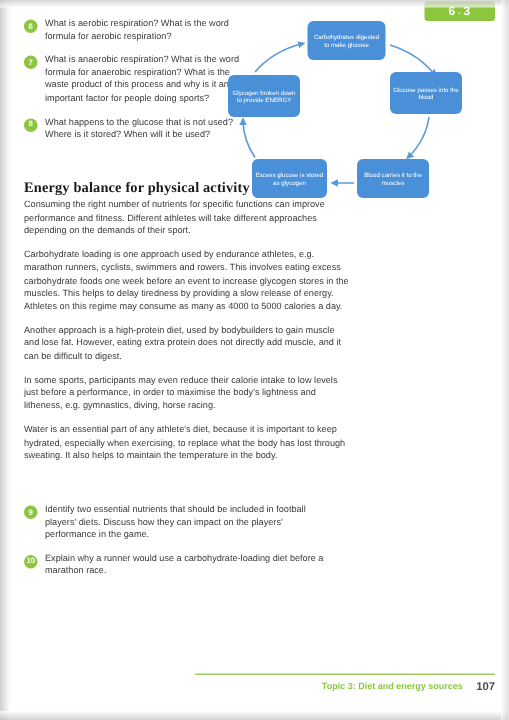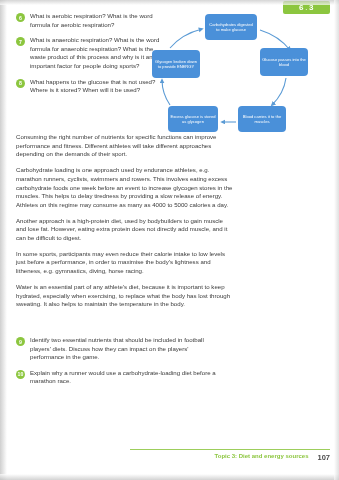--- a/index.html
+++ b/index.html
@@ -68,21 +68,21 @@
   .body p{
     margin:0 0 7px 0;
     font-family:"Liberation Sans", sans-serif;
     font-size:6.1px;line-height:8.7px;color:#3a3a3a;
   }
   .qlist2{position:absolute;left:16px;top:336px;width:200px;}
 
   
   .footer{
     position:absolute;right:9px;bottom:18px;
-    display:flex;align-items:flex-start;
+    display:flex;align-items:center;
   }
   .footrule{
     position:absolute;right:9px;bottom:30px;width:200px;height:1px;
     background:#8cc63f;opacity:.85;
   }
   .foottitle{
     font-family:"Liberation Sans", sans-serif;
     font-size:6px;color:#8cc63f;font-weight:bold;margin-right:9px;
   }
   .footpage{
@@ -148,20 +148,21 @@
       <path d="M20,95 A58,50 0 0,1 12,70" fill="none" stroke="#5b9bd5" stroke-width="1.1" marker-end="url(#ah)"></path>
       <path d="M20,38 A60,52 0 0,1 52,19" fill="none" stroke="#5b9bd5" stroke-width="1.1" marker-end="url(#ah)"></path>
     </svg>
     <div class="dbox b-top">Carbohydrates digested to make glucose</div>
     <div class="dbox b-right">Glucose passes into the blood</div>
     <div class="dbox b-br">Blood carries it to the muscles</div>
     <div class="dbox b-bl">Excess glucose is stored as glycogen</div>
     <div class="dbox b-left">Glycogen broken down to provide ENERGY</div>
   </div>
 
+  <div class="heading">Energy balance for physical activity</div>
 
   <div class="body">
     <p>Consuming the right number of nutrients for specific functions can improve performance and fitness. Different athletes will take different approaches depending on the demands of their sport.</p>
     <p>Carbohydrate loading is one approach used by endurance athletes, e.g. marathon runners, cyclists, swimmers and rowers. This involves eating excess carbohydrate foods one week before an event to increase glycogen stores in the muscles. This helps to delay tiredness by providing a slow release of energy. Athletes on this regime may consume as many as 4000 to 5000 calories a day.</p>
     <p>Another approach is a high-protein diet, used by bodybuilders to gain muscle and lose fat. However, eating extra protein does not directly add muscle, and it can be difficult to digest.</p>
     <p>In some sports, participants may even reduce their calorie intake to low levels just before a performance, in order to maximise the body's lightness and litheness, e.g. gymnastics, diving, horse racing.</p>
     <p>Water is an essential part of any athlete's diet, because it is important to keep hydrated, especially when exercising, to replace what the body has lost through sweating. It also helps to maintain the temperature in the body.</p>
   </div>
 
   <div class="qlist2">

